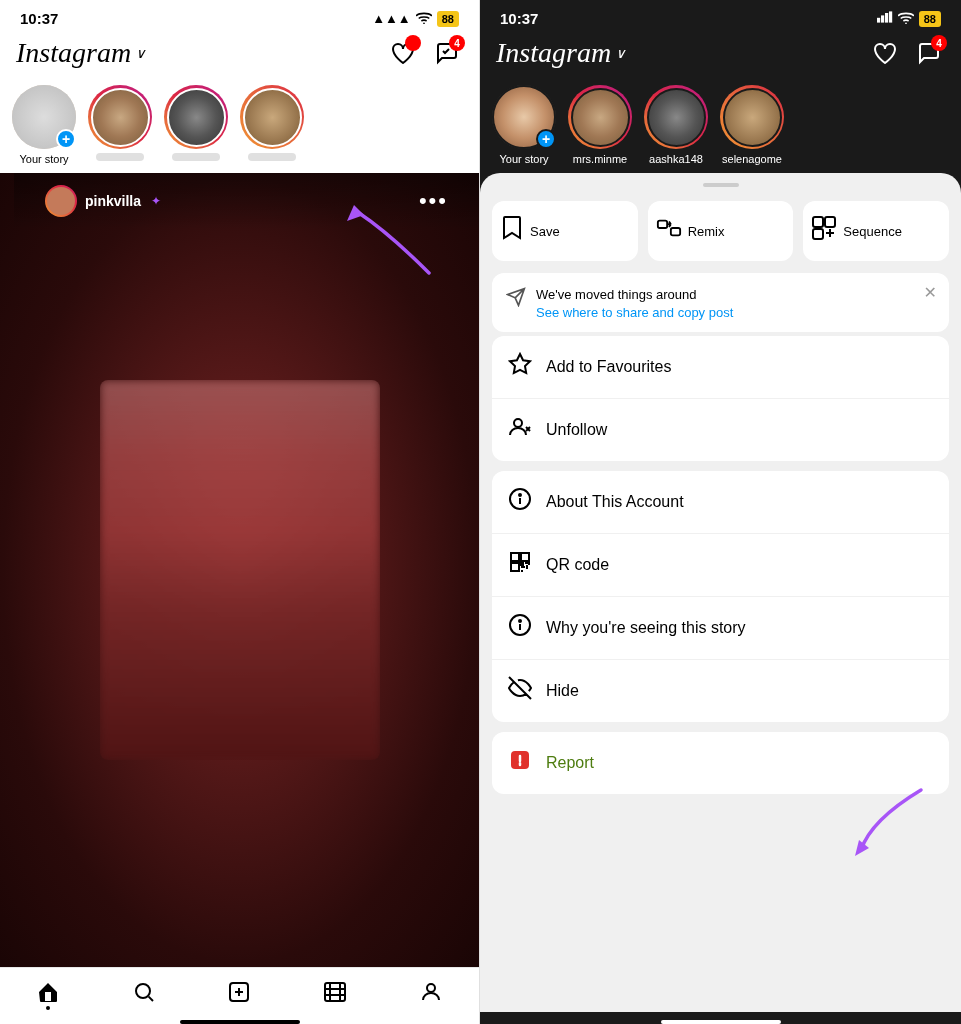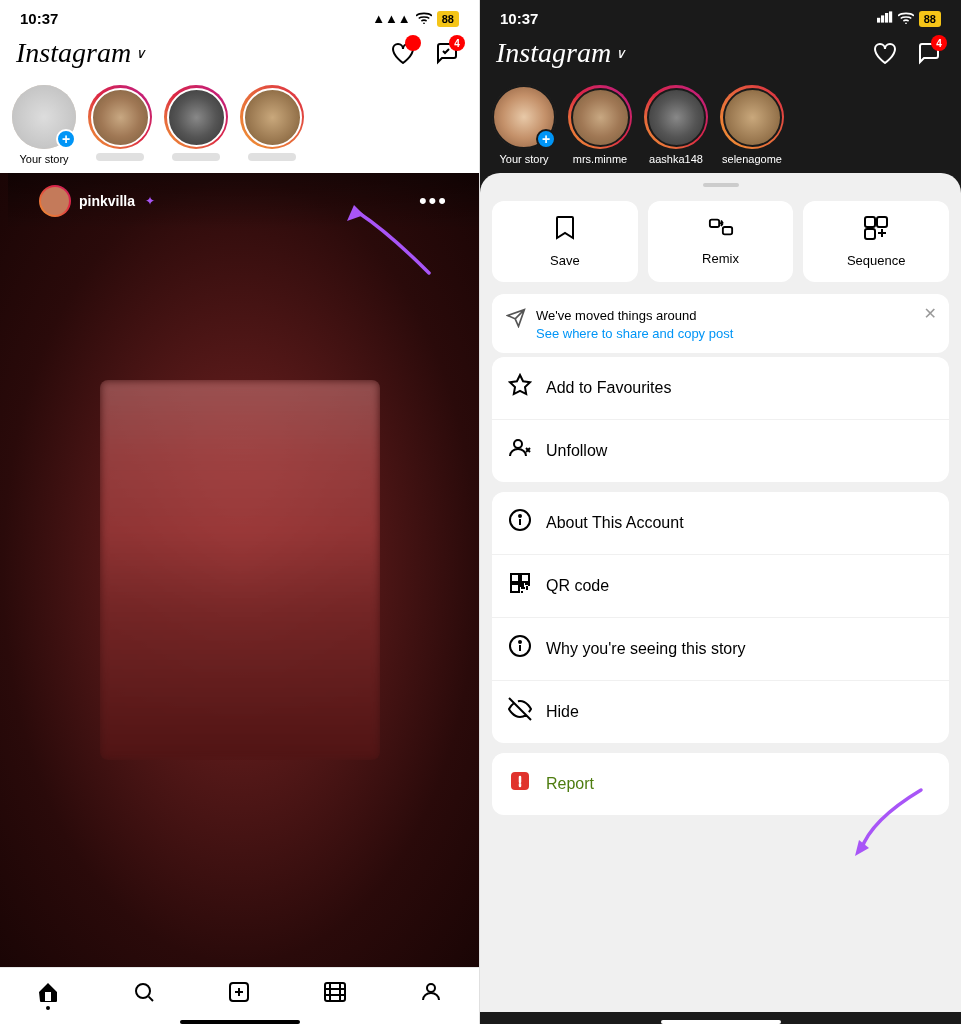--- a/index.html
+++ b/index.html
@@ -240,21 +240,21 @@
         rgba(120,40,40,0.9) 60%,
         rgba(80,20,20,1) 100%
       );
       filter: blur(4px);
     }
 
     
     .post-header {
       position: absolute;
       top: 0;
-      left: 8px;
+      left: 14px;
       right: 0;
       display: flex;
       justify-content: space-between;
       align-items: center;
       padding: 12px 31px;
       background: linear-gradient(to bottom, rgba(0,0,0,0.4), transparent);
     }
     .post-user {
       display: flex;
       align-items: center;
@@ -363,21 +363,21 @@
       display: flex;
       gap: 10px;
       padding: 0 12px 12px;
     }
     .action-btn {
       flex: 1;
       background: #fff;
       border-radius: 12px;
       padding: 14px 8px;
       display: flex;
-      flex-direction: column;
+      flex-direction: row;
       align-items: center;
       gap: 6px;
       cursor: pointer;
     }
     .action-btn-icon {
       font-size: 22px;
     }
     .action-btn-label {
       font-size: 13px;
       color: #000;

